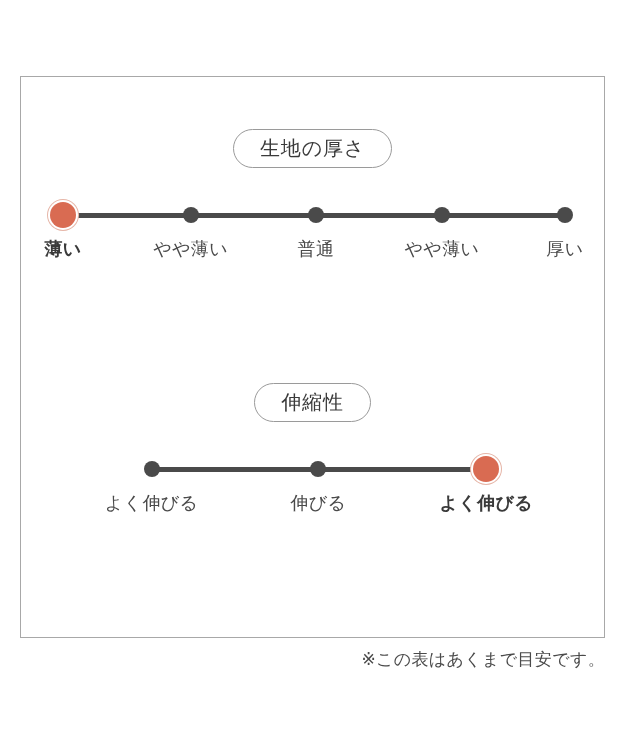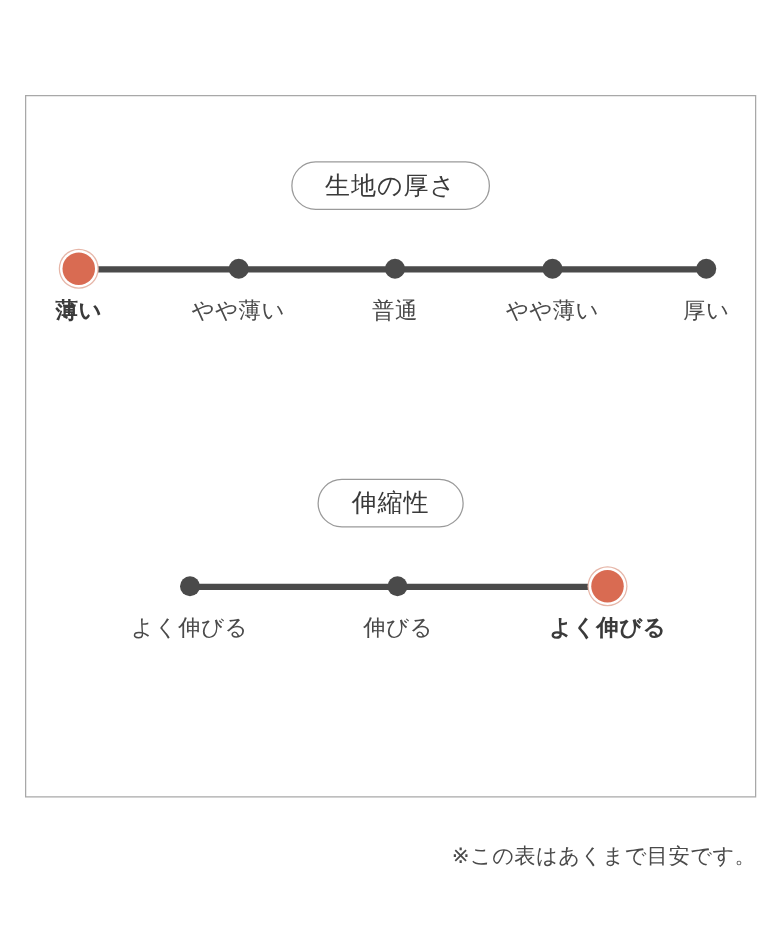--- a/index.html
+++ b/index.html
@@ -109,21 +109,20 @@
 
   
   .footnote {
     position: absolute;
     right: 20px;
     top: 648px;
     font-size: 17px;
     color: #4a4a4a;
     letter-spacing: 0.02em;
     white-space: nowrap;
-    margin-top: 25px;
   }
 </style>
 </head>
 <body>
 
 <div id="page">
 
   <div class="panel">
 
     <div class="section section-thickness">

